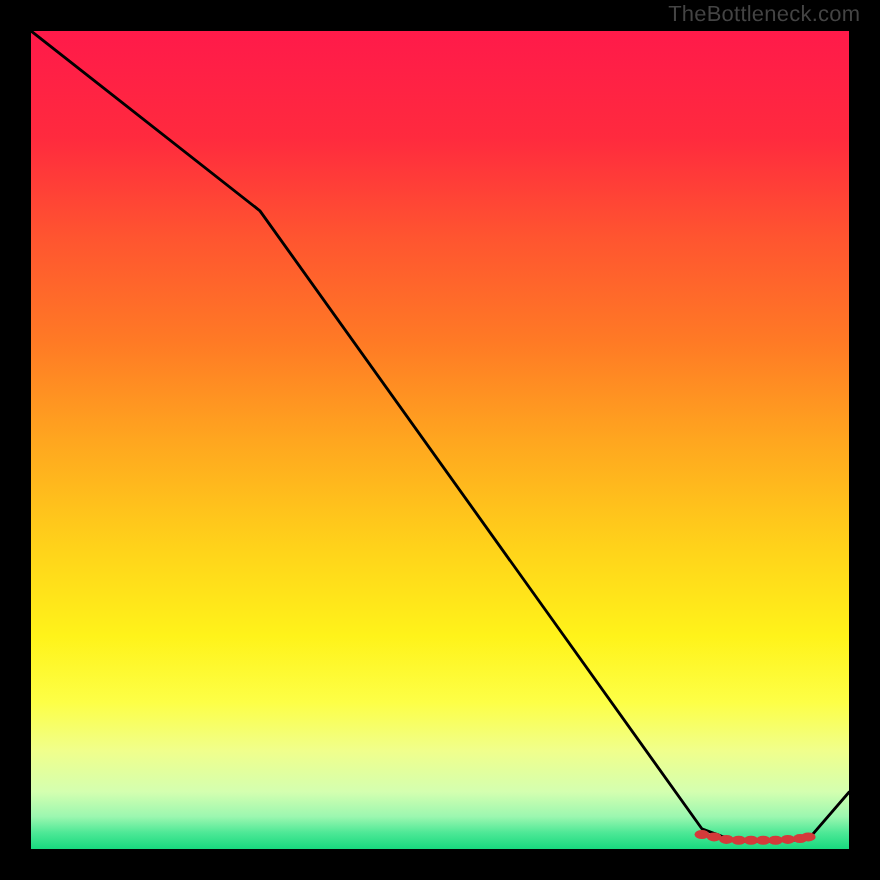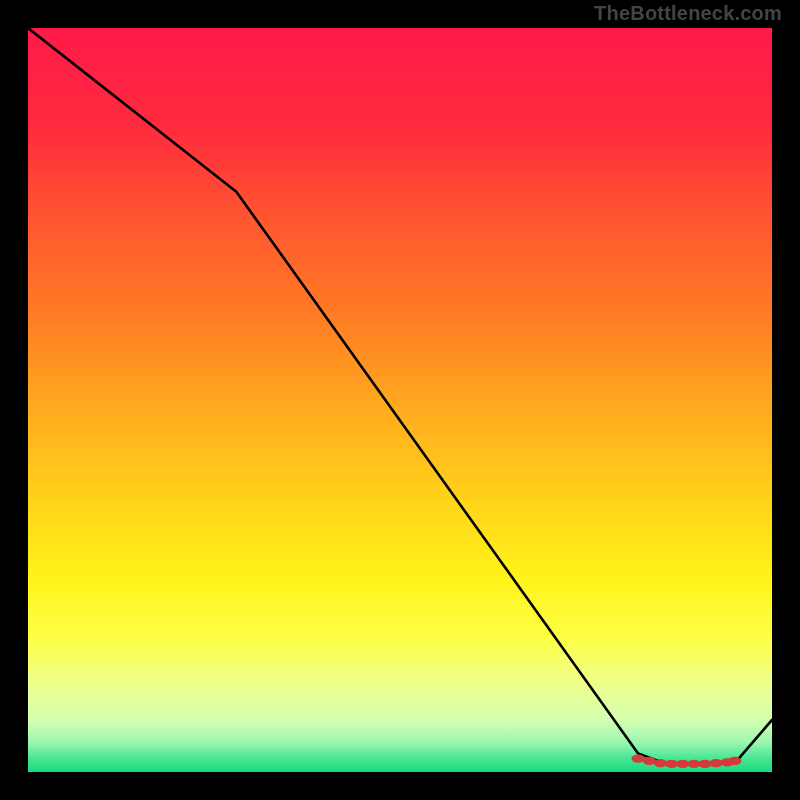--- a/index.html
+++ b/index.html
@@ -16,21 +16,21 @@
     height: 800px;
     background: #000;
   }
   .attribution {
     position: absolute;
     top: 2px;
     right: 18px;
     color: #444;
     font-size: 20px;
     letter-spacing: 0.2px;
-    font-weight: 700;
+    font-weight: 400;
   }
   .plot-area {
     position: absolute;
     top: 28px;
     left: 28px;
     width: 744px;
     height: 744px;
     overflow: hidden;
   }
   .gradient {

